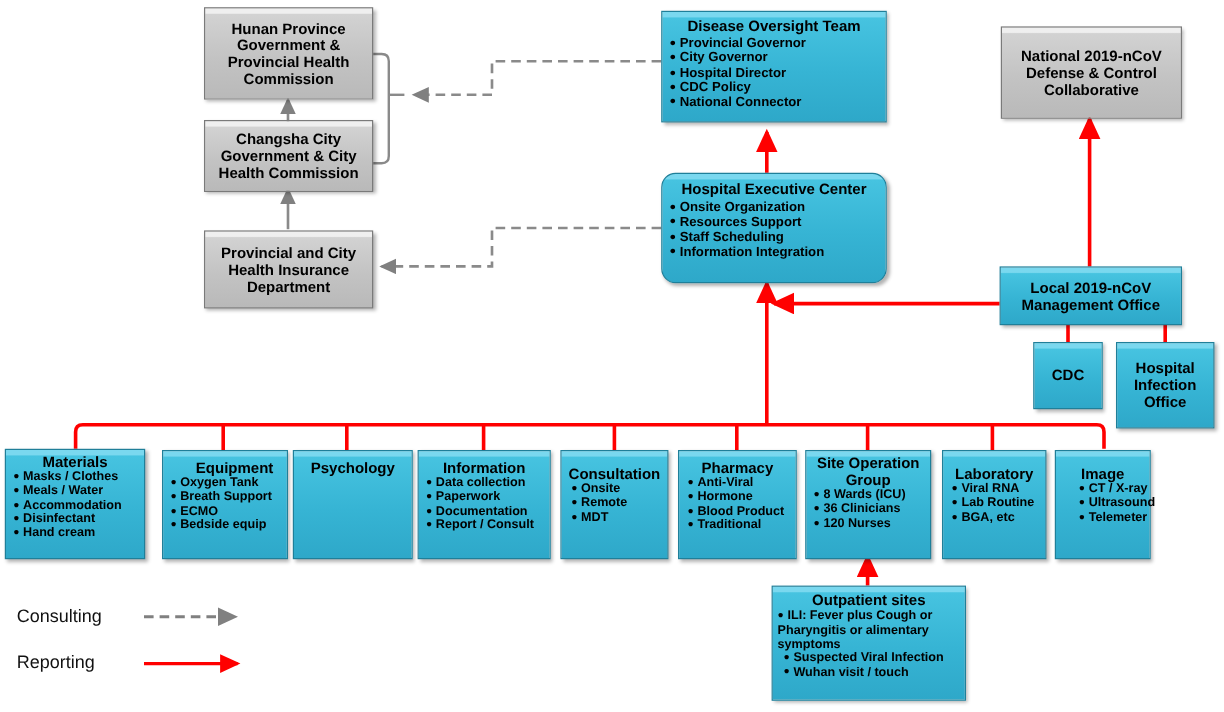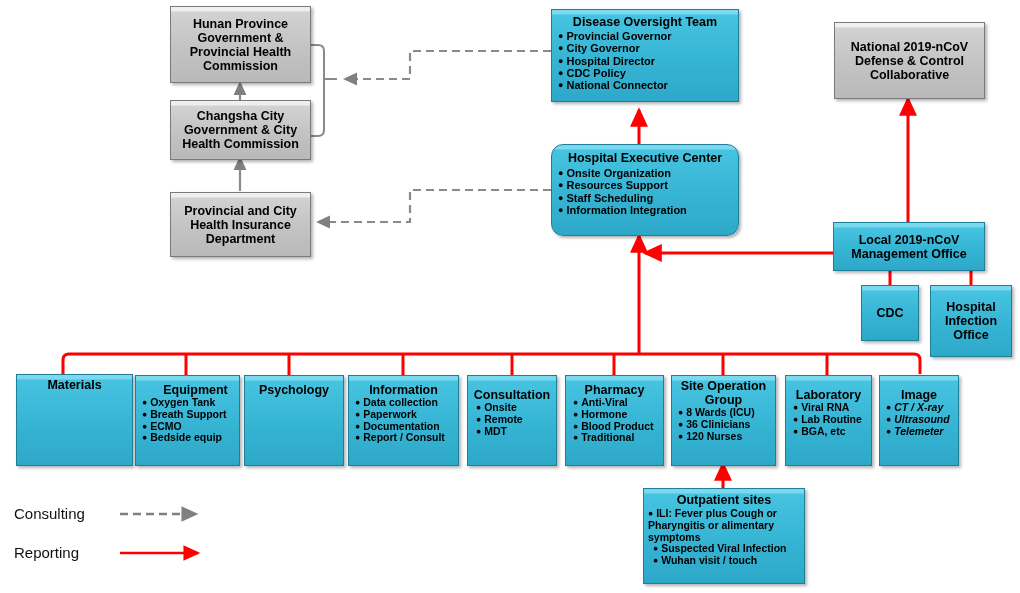--- a/index.html
+++ b/index.html
@@ -153,22 +153,29 @@
 
   <div class="node blue" style="left:643px;top:488px;width:162px;height:96px;font-size:10.5px;padding:4px 0 0 0;">
     <span class="title" style="font-size:12.5px;margin-bottom:1px;">Outpatient sites</span>
     <ul class="bul wrapli" style="padding-left:4px;padding-right:3px;">
       <li>ILI: Fever plus Cough or Pharyngitis or alimentary symptoms</li>
       <li style="padding-left:5px;">Suspected Viral Infection</li>
       <li style="padding-left:5px;">Wuhan visit  / touch</li>
     </ul>
   </div>
 
-  <div class="node blue" style="left:16px;top:374px;width:117px;height:92px;font-size:10.5px;padding:3px 0 0 0;">
+  <div class="node blue" style="left:4px;top:374px;width:117px;height:92px;font-size:10.5px;padding:3px 0 0 0;">
     <span class="title" style="font-size:12.5px;">Materials</span>
+    <ul class="bul" style="padding-left:6px;">
+      <li>Masks / Clothes</li>
+      <li>Meals  / Water</li>
+      <li>Accommodation</li>
+      <li>Disinfectant</li>
+      <li>Hand cream</li>
+    </ul>
   </div>
 
   <div class="node blue" style="left:135px;top:375px;width:105px;height:91px;font-size:10.5px;padding:7px 0 0 0;">
     <span class="title" style="font-size:12.5px;margin-left:16px;">Equipment</span>
     <ul class="bul" style="padding-left:6px;">
       <li>Oxygen Tank</li>
       <li>Breath Support</li>
       <li>ECMO</li>
       <li>Bedside equip</li>
     </ul>
@@ -220,21 +227,21 @@
     <span class="title" style="font-size:12.5px;">Laboratory</span>
     <ul class="bul" style="padding-left:7px;">
       <li>Viral RNA</li>
       <li>Lab Routine</li>
       <li>BGA, etc</li>
     </ul>
   </div>
 
   <div class="node blue" style="left:879px;top:375px;width:80px;height:91px;font-size:10.5px;padding:12px 0 0 0;">
     <span class="title" style="font-size:12.5px;">Image</span>
-    <ul class="bul" style="padding-left:6px;font-style:italic;">
+    <ul class="bul" style="padding-left:19px;">
       <li>CT / X-ray</li>
       <li>Ultrasound</li>
       <li>Telemeter</li>
     </ul>
   </div>
 
   <div class="legend-label" style="left:14px;top:505px;">Consulting</div>
   <div class="legend-label" style="left:14px;top:544px;">Reporting</div>
 
 </div>

